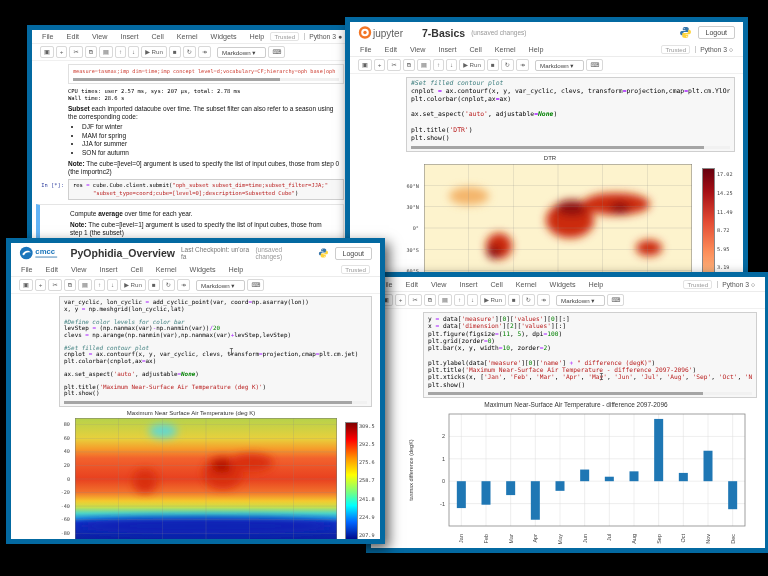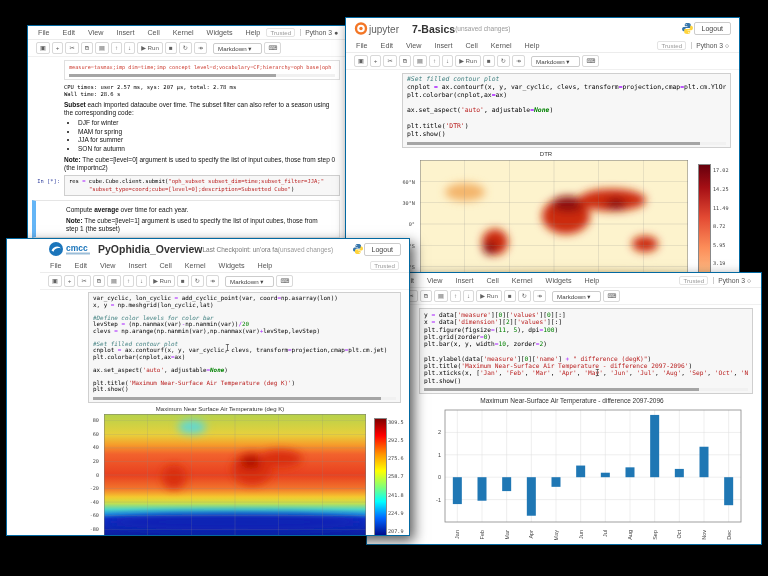--- a/index.html
+++ b/index.html
@@ -1,25 +1,25 @@
 <!DOCTYPE html>
 <html><head>
 <meta charset="utf-8">
 <style>
   html,body{margin:0;padding:0;background:#000;}
   body{width:768px;height:576px;position:relative;overflow:hidden;
        font-family:"Liberation Sans",sans-serif;-webkit-font-smoothing:antialiased;}
-  .win{position:absolute;background:#fff;border:1px solid #0369a1;
+  .win{position:absolute;background:#fff;border:5px solid #0369a1;
        box-shadow:4px 5px 12px rgba(0,0,0,.65);overflow:hidden;}
   #winA{left:27px;top:25px;width:320px;height:213px;z-index:1;}
   #winB{left:345px;top:17px;width:393px;height:256px;z-index:2;}
   #winD{left:366px;top:272px;width:394px;height:271px;z-index:3;}
-  #winC{left:6px;top:238px;width:369px;height:296px;z-index:4;padding-left:33px;}
-
-  .hdr{height:21px;display:flex;align-items:center;gap:0;padding:0 8px;}
+  #winC{left:6px;top:238px;width:369px;height:296px;z-index:4;}
+
+  .hdr{height:21px;display:flex;align-items:center;gap:6px;padding:0 8px;}
   .hdr .title{font-size:10.5px;font-weight:bold;color:#333;}
   .hdr .sub{font-size:6.5px;color:#999;}
   .hdr .chk{font-size:6.5px;color:#777;}
   .spacer{flex:1;}
   .logoutbtn{font-size:7px;color:#444;border:1px solid #ccc;border-radius:2px;
              padding:2px 7px;background:#fff;}
 
   .menubar{height:13px;display:flex;align-items:center;padding:0 10px;
            border-bottom:1px solid #ececec;}
   .menus{display:flex;gap:13px;flex:1;}

